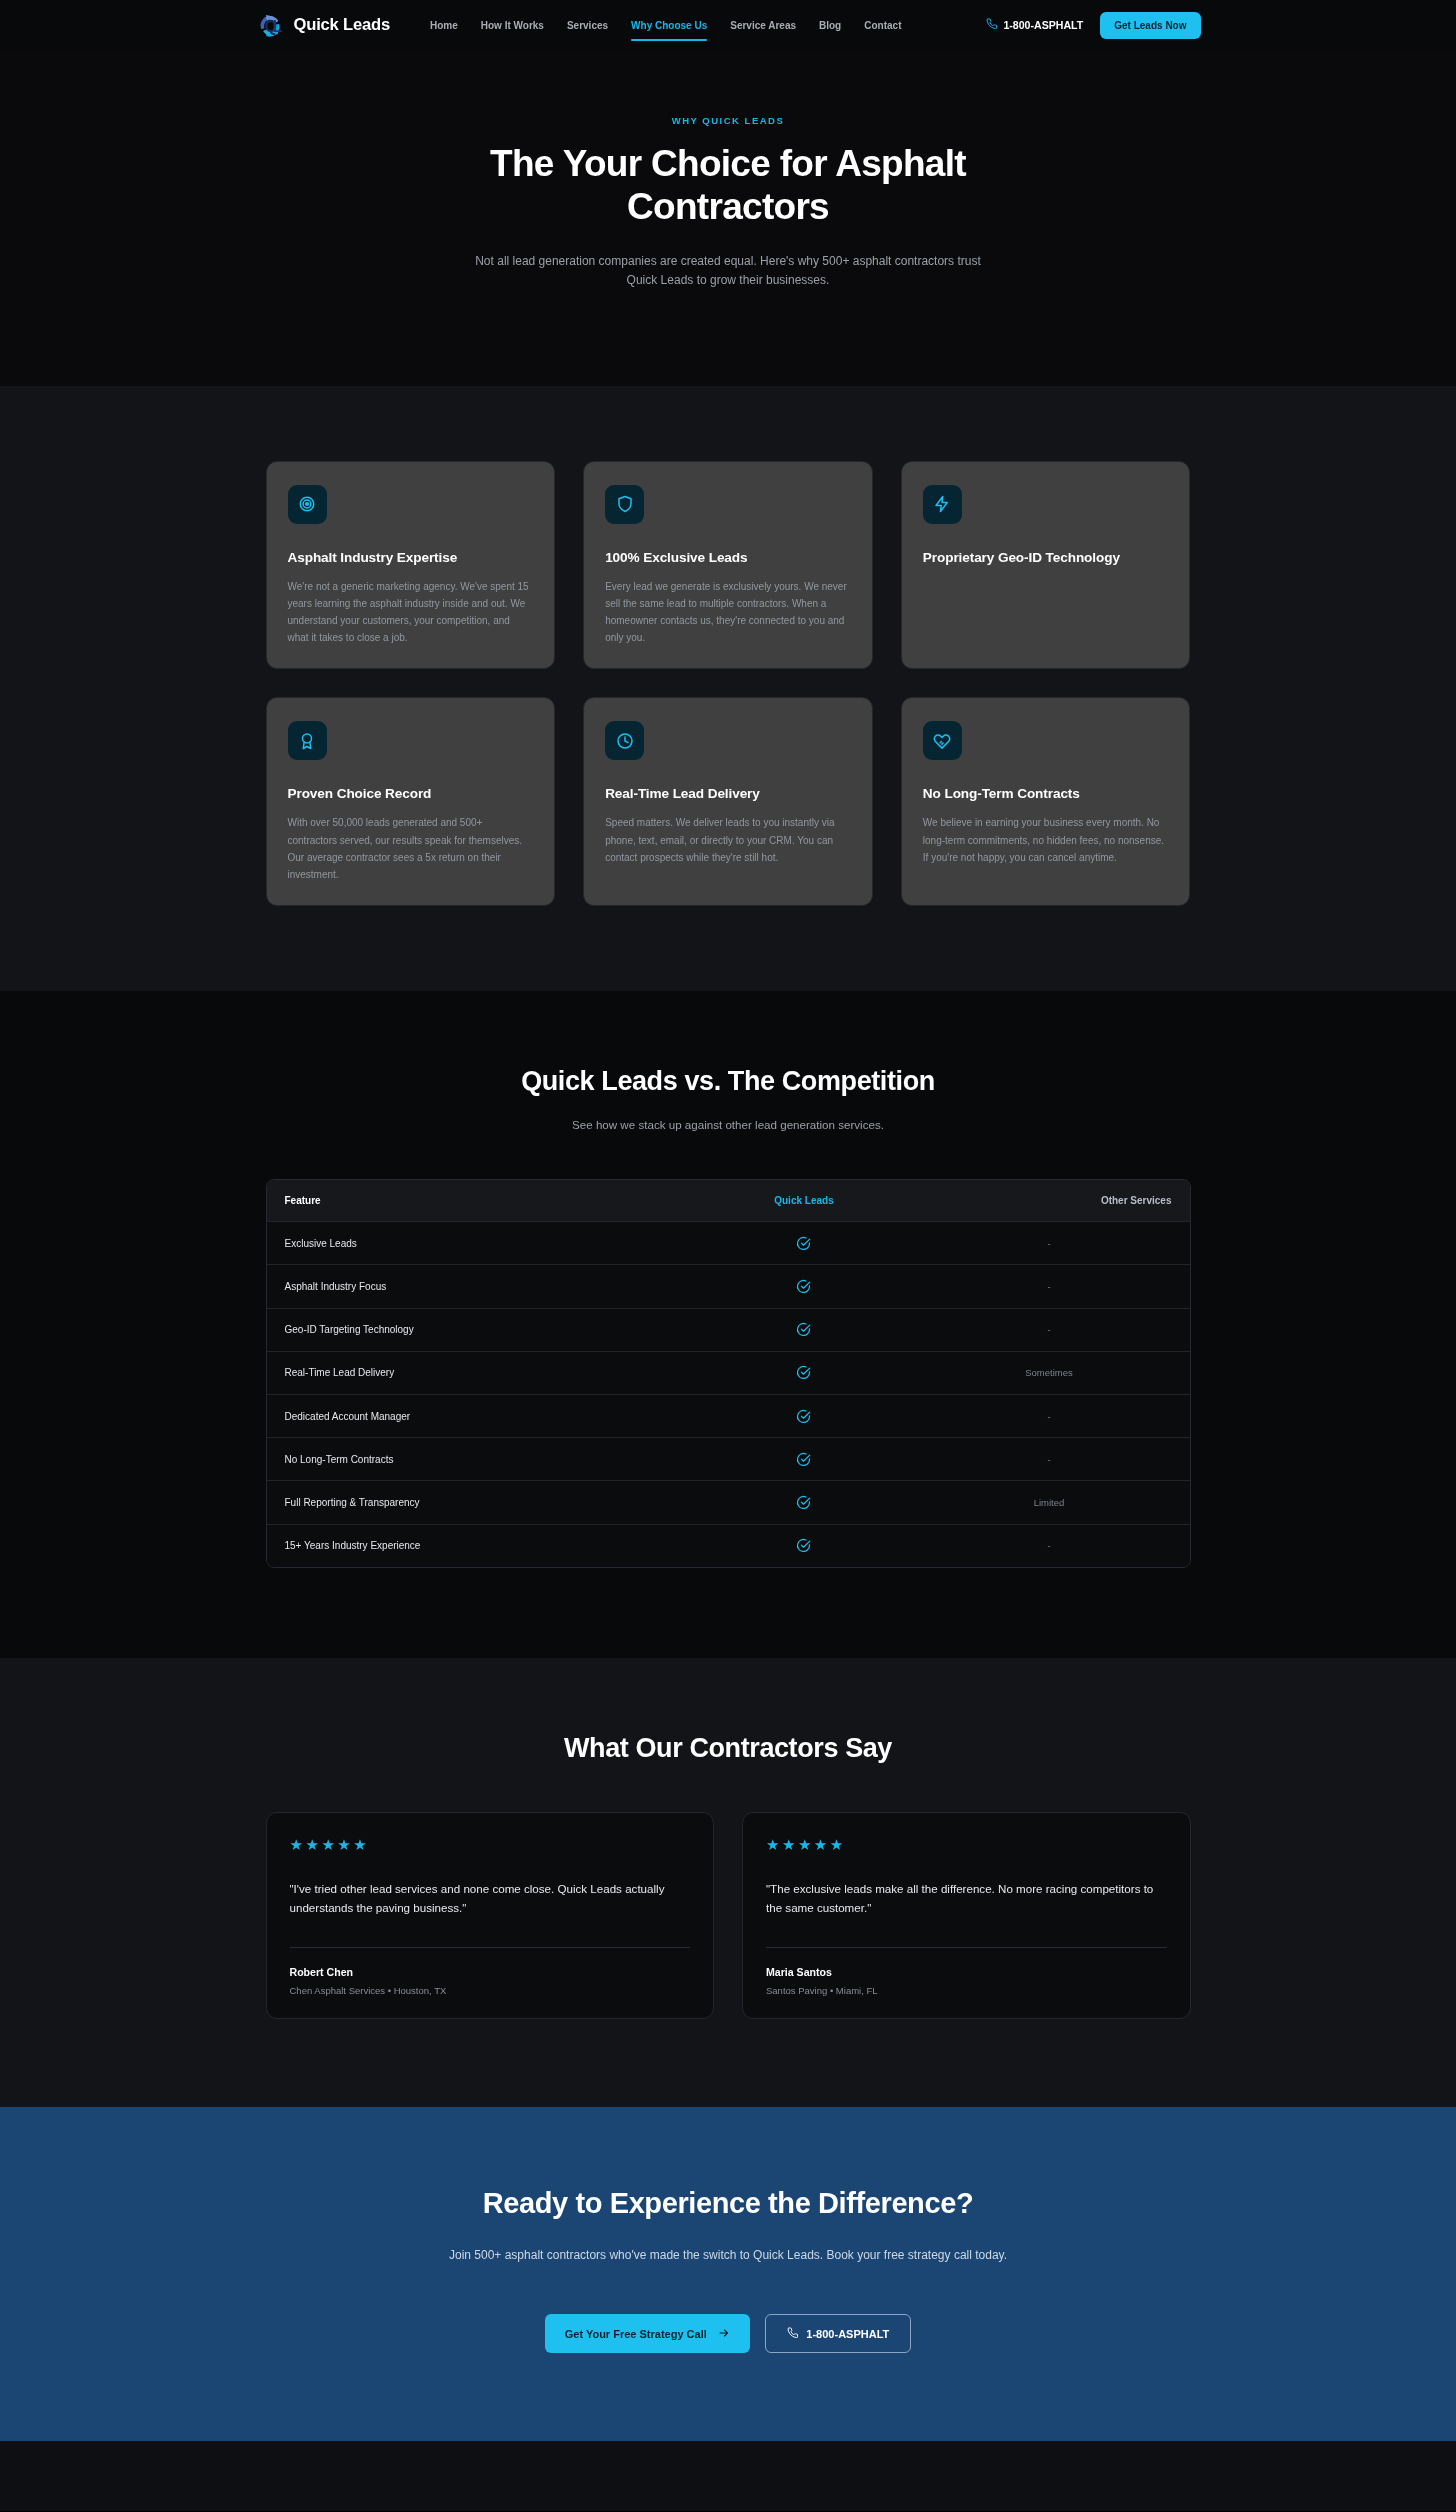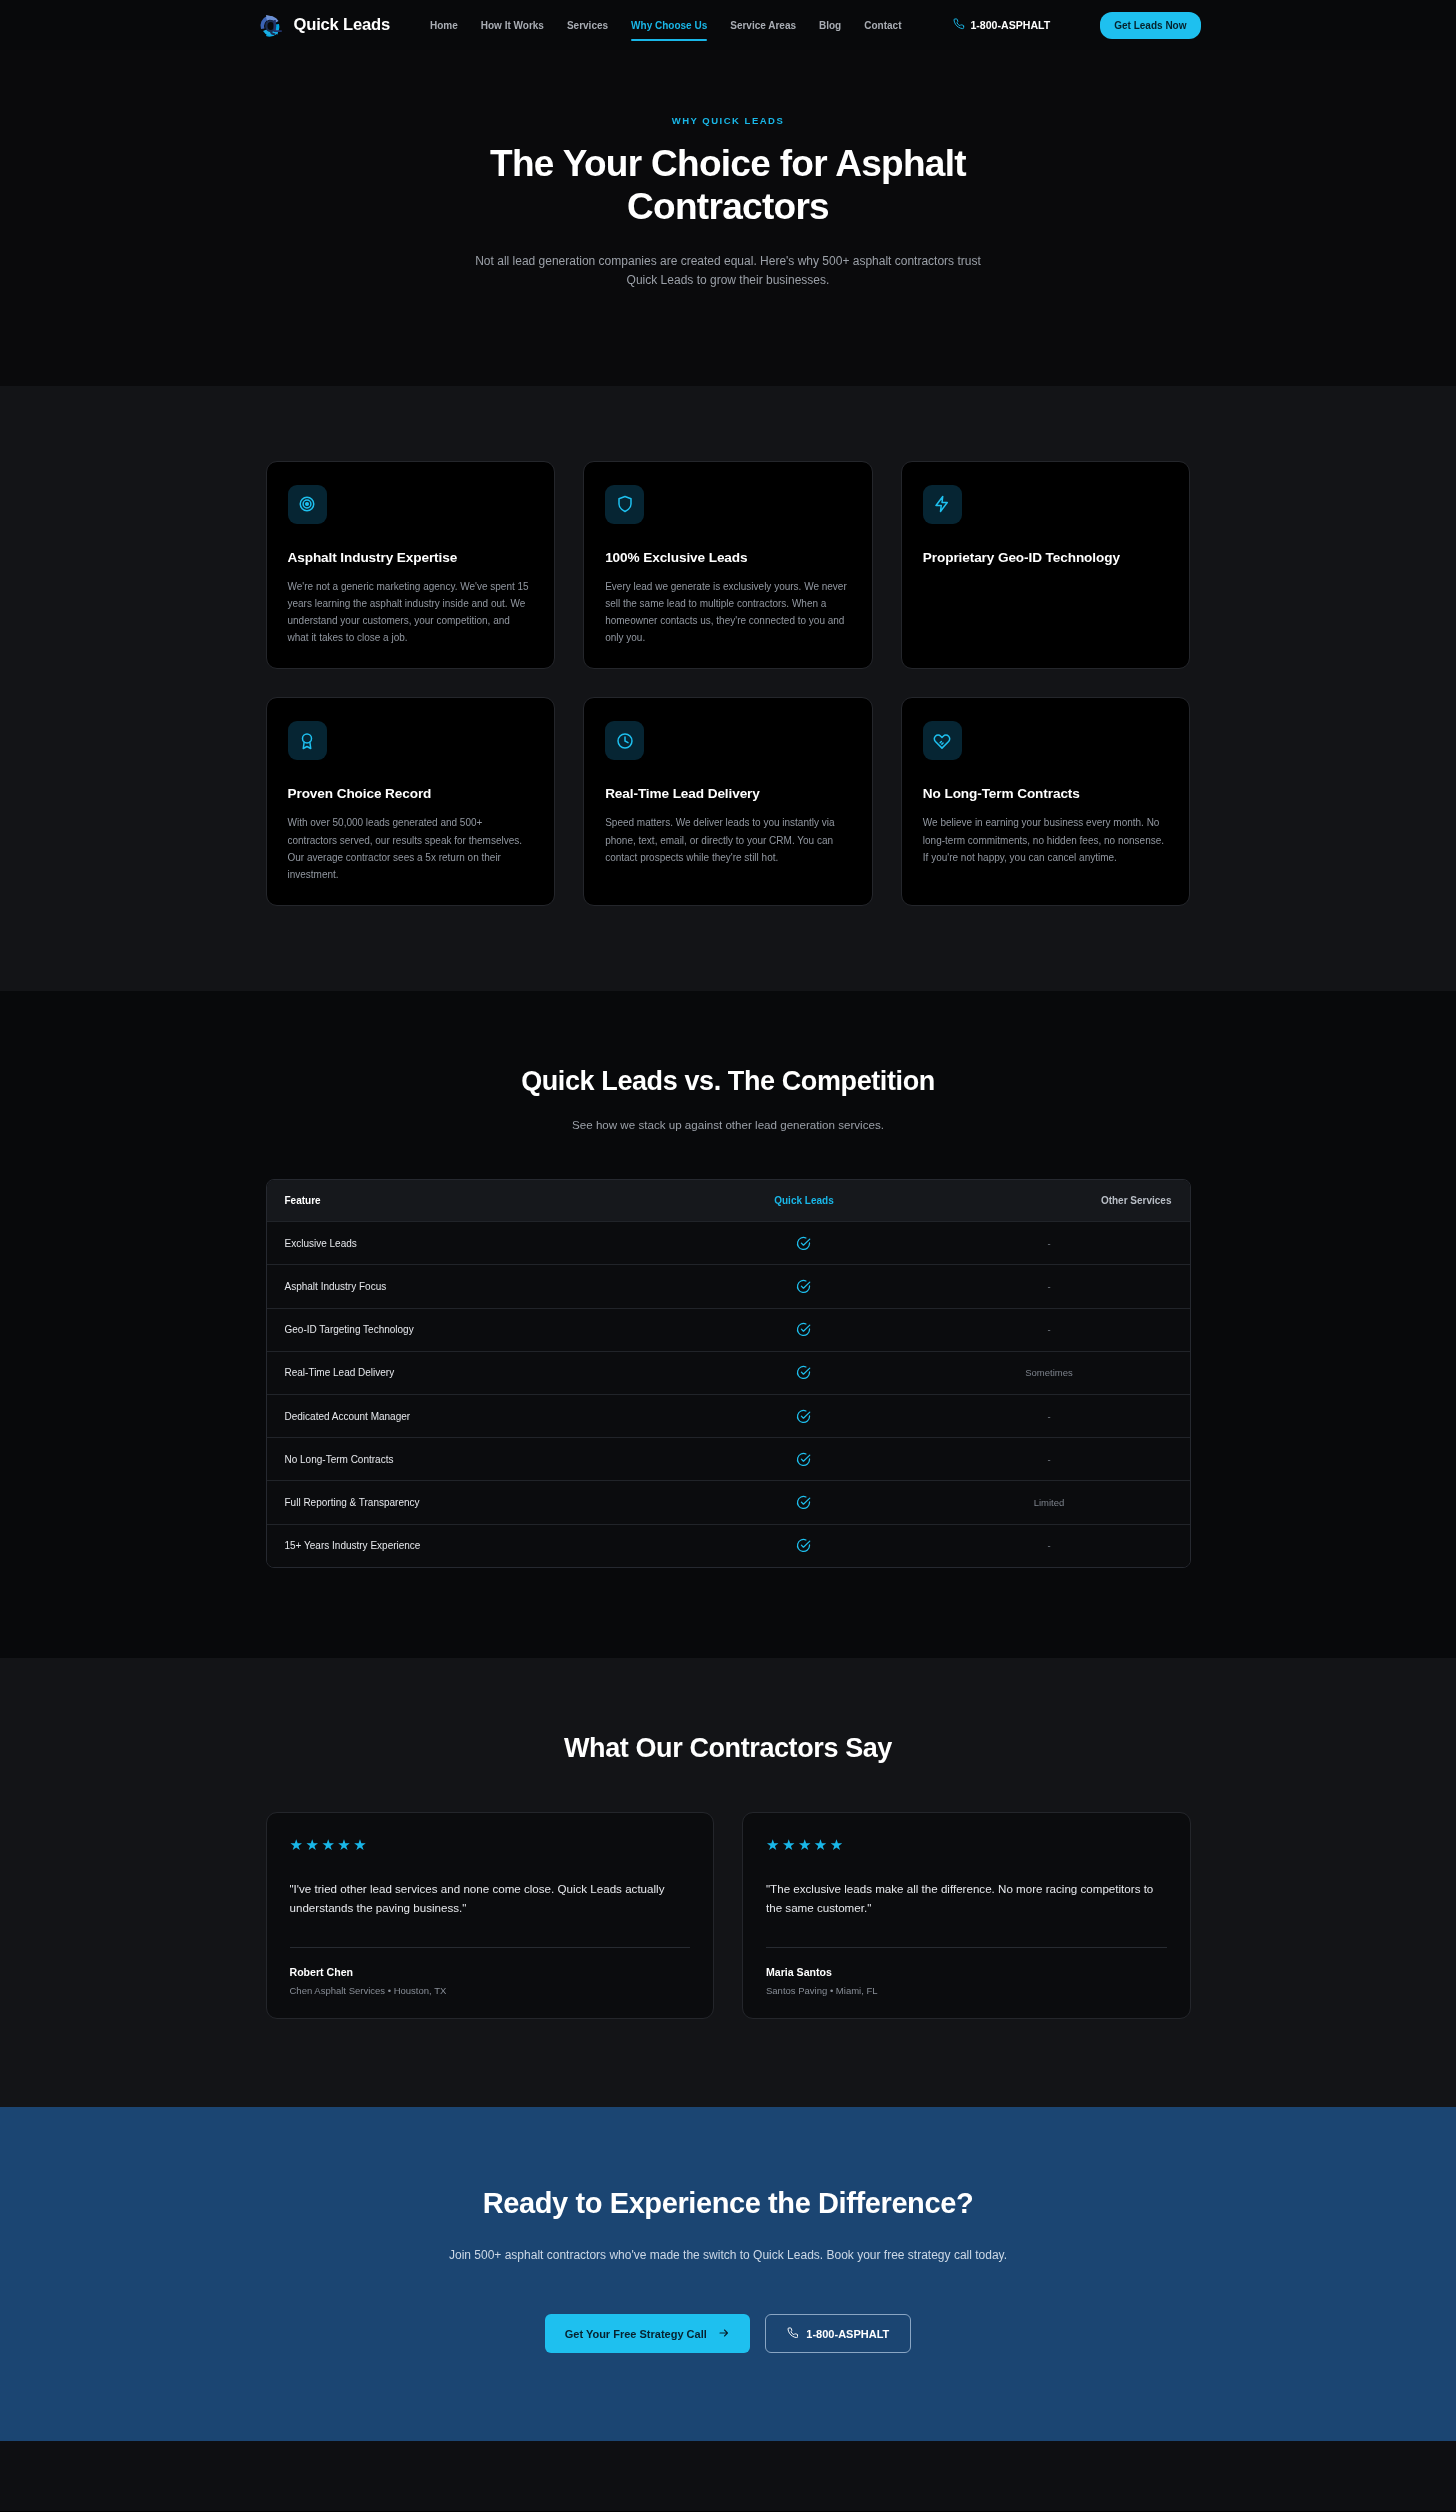--- a/index.html
+++ b/index.html
@@ -37,44 +37,43 @@
     position:relative;padding:19px 0;font-weight:bold;
   }
   .nav-link.active{color:#19b7e8;}
   .nav-link.active::after{
     content:"";position:absolute;left:0;right:0;bottom:9px;height:2px;background:#19b7e8;border-radius:1px;
   }
   .nav-right{margin-left:auto;display:flex;align-items:center;gap:17px;}
   .nav-phone{display:flex;align-items:center;gap:5.5px;font-size:10.6px;font-weight:700;color:#fff;white-space:nowrap;}
   .btn-cyan{
     background:#1ec0ef;color:#05222c;font-size:10px;font-weight:600;
-    border:none;border-radius:12px;padding:8px 14px;cursor:pointer;white-space:nowrap;
+    border:none;border-radius:6px;padding:8px 14px;cursor:pointer;white-space:nowrap;
     font-family:"Liberation Sans", sans-serif;
-    margin-left:33px;
   }
 
   
   .hero{background:#0a0a0c;padding:65px 17px 95px;text-align:center;}
   .eyebrow{
     color:#19b7e8;font-size:9.5px;font-weight:700;letter-spacing:1.5px;margin-bottom:17px;
   }
   .hero h1{
     font-size:37px;line-height:1.16;font-weight:700;letter-spacing:-0.7px;
     max-width:593px;margin:0 auto 23px;
   }
   .hero p{
     font-size:12px;line-height:1.62;color:#9ba0a8;max-width:533px;margin:0 auto;
   }
 
   
   .features{background:#131417;padding:75px 0 85px;}
   .wrap{width:925px;margin:0 auto;}
   .grid3{display:grid;grid-template-columns:repeat(3,1fr);gap:28px;}
   .card{
-    background:#000000;border:0.8px solid #24262b;border-radius:11px;padding:23px 21px 22px;
+    background:#404040;border:0.8px solid #24262b;border-radius:11px;padding:23px 21px 22px;
   }
   .icon-tile{
     width:39px;height:39px;border-radius:9px;background:#062533;
     display:flex;align-items:center;justify-content:center;margin-bottom:26px;
   }
   .card h3{font-size:13.6px;font-weight:700;margin-bottom:13px;letter-spacing:-0.1px;}
   .card p{font-size:10px;line-height:1.72;color:#9197a0;}
 
   
   .compare{background:#08090b;padding:75px 0 90px;text-align:center;}

